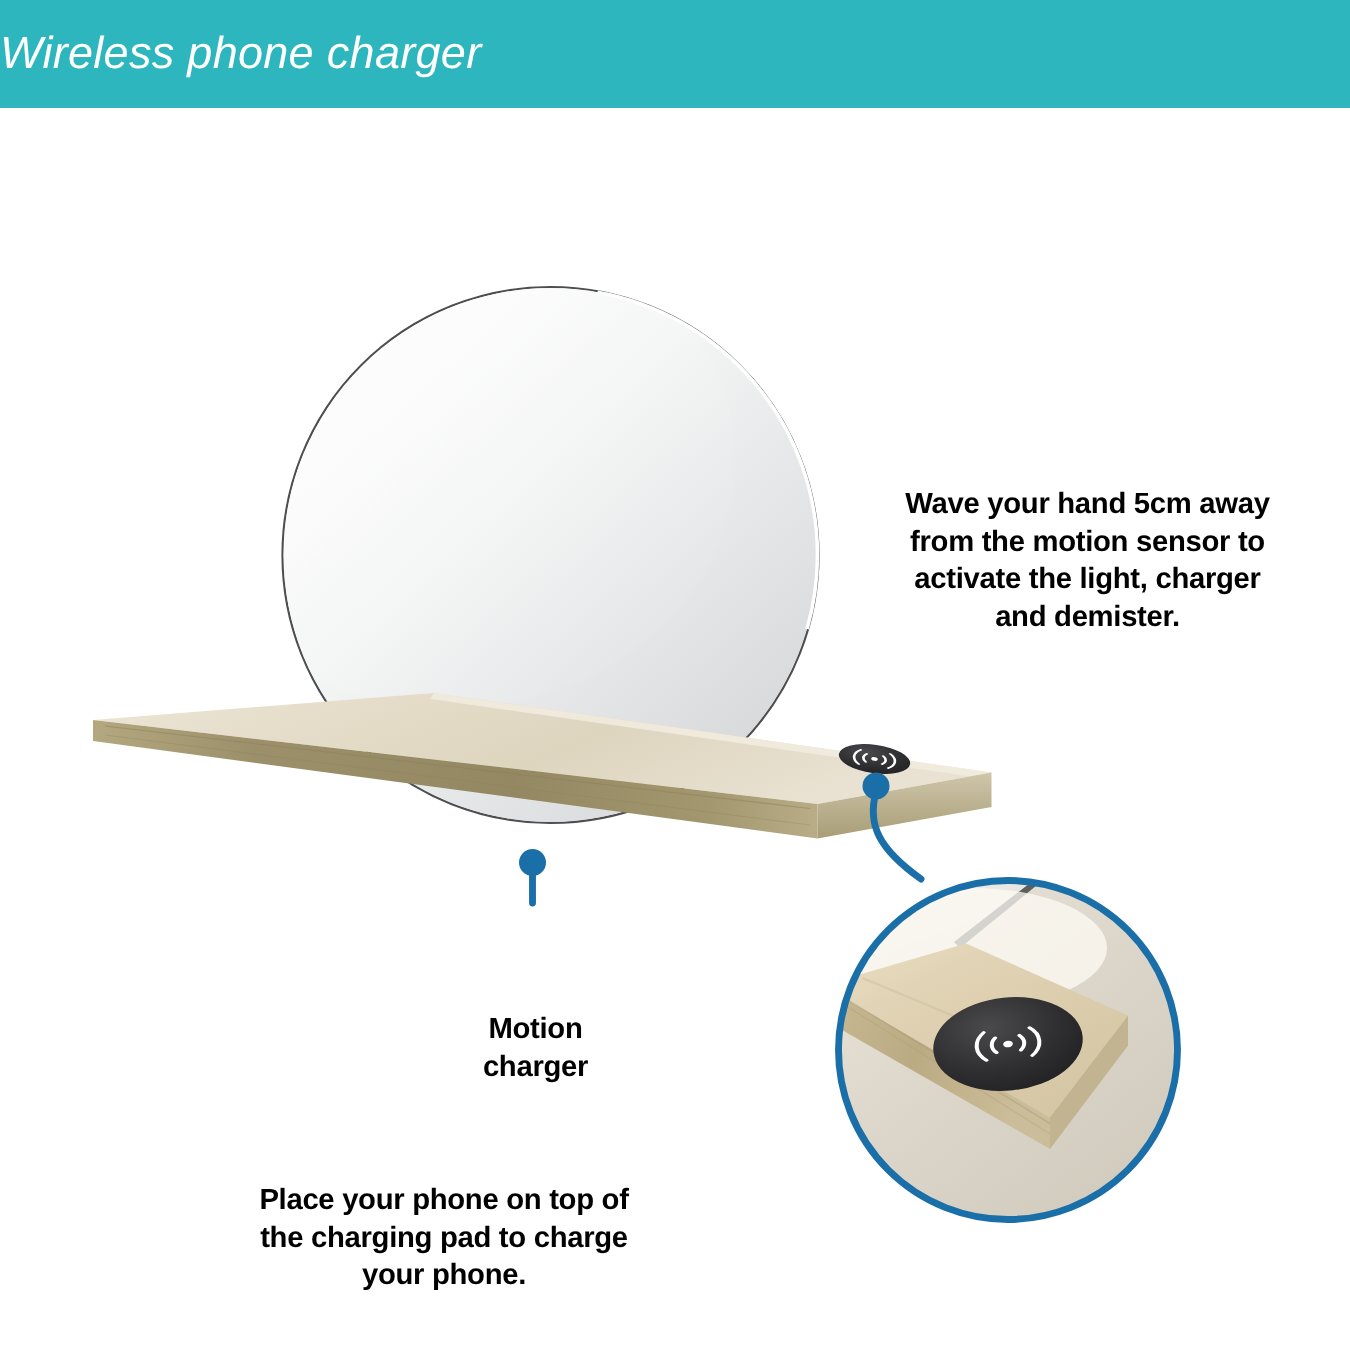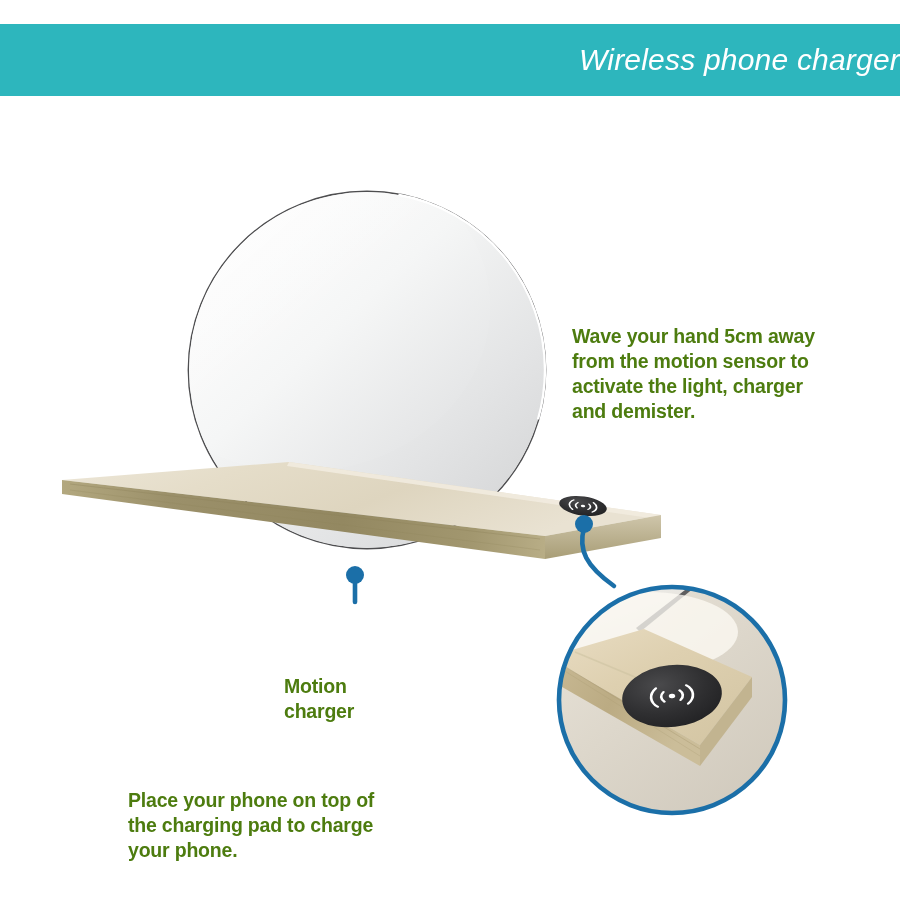--- a/index.html
+++ b/index.html
@@ -22,22 +22,21 @@
   
   .header-bar {
     position: absolute;
     left: 0;
     top: 0;
     width: 900px;
     height: 72px;
     background: #2db6bd;
     display: flex;
     align-items: center;
-    justify-content: flex-end;
-    margin-top: 24px;
+    justify-content: flex-start;
   }
   .header-title {
     font-family: "Liberation Sans", sans-serif;
     font-style: italic;
     font-weight: 400;
     font-size: 30px;
     letter-spacing: 0.2px;
     color: #ffffff;
     white-space: nowrap;
   }
@@ -54,23 +53,23 @@
     position: absolute;
     left: 0;
     top: 0;
   }
 
   
   .callout {
     position: absolute;
     font-family: "Liberation Sans", sans-serif;
     font-weight: bold;
-    color: #4d7c0f;
+    color: #000000;
     line-height: 1.28;
-    text-align: left;
+    text-align: center;
     white-space: pre-line;
   }
   .callout-right {
     left: 572px;
     top: 252px;
     width: 306px;
     font-size: 19.5px;
     letter-spacing: -0.2px;
   }
   .callout-bottom {

